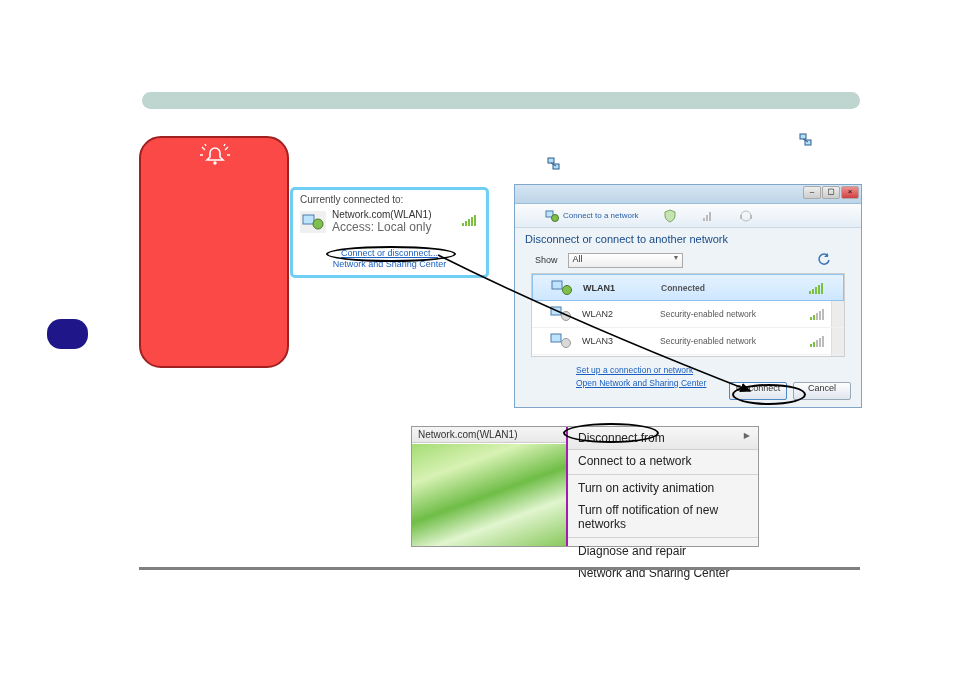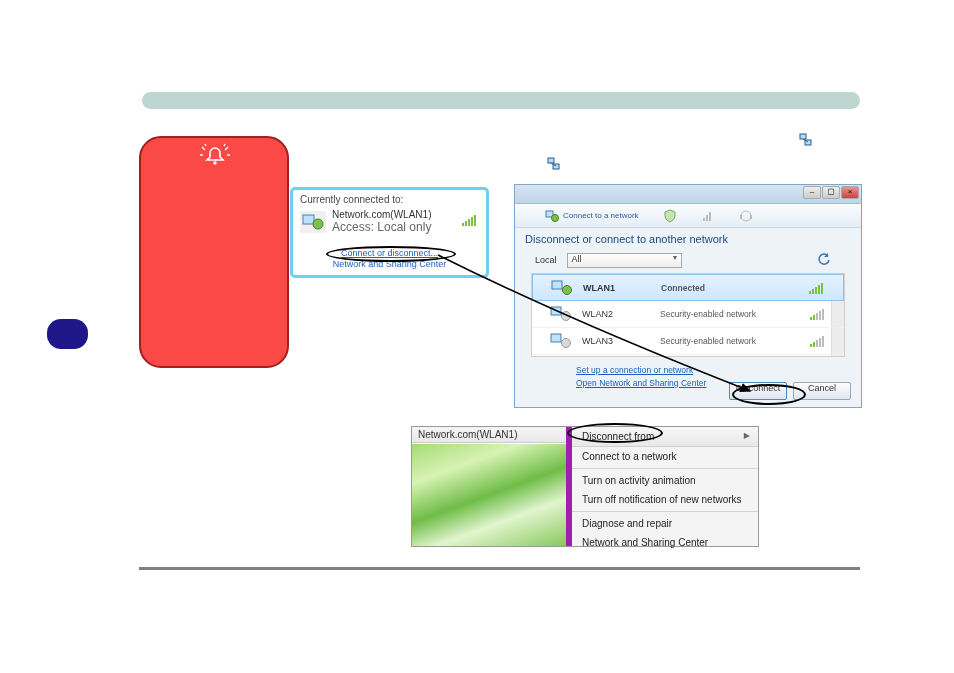--- a/index.html
+++ b/index.html
@@ -57,21 +57,21 @@
   .p2-btn.primary { border-color: #4d88c4; }
   .oval2 { position: absolute; bottom: 2px; right: 55px; width: 74px; height: 21px; border: 2px solid #000; border-radius: 50%; pointer-events: none; }
 
   .arrow1 { position: absolute; top: 251px; left: 430px; pointer-events: none; }
 
   
   .popup3 { position: absolute; top: 426px; left: 411px; width: 348px; height: 121px; border: 1px solid #9a9a9a; background: #fff; display: flex; }
   .p3-left { width: 154px; position: relative; overflow: hidden; }
   .p3-left-row { background: linear-gradient(180deg,#f5f5f5,#e8e8e8); border-bottom: 1px solid #ccc; height: 16px; font-size: 10px; color: #333; display: flex; align-items: center; padding-left: 6px; }
   .p3-left-img { position: absolute; top: 17px; left: 0; right: 0; bottom: 0; background: linear-gradient(160deg, #a4dc74 0%, #d8f2b4 25%, #6fbd47 50%, #e1f5cf 70%, #89c85d 100%); }
-  .p3-right { flex: 1; background: #f4f4f4; border-left: 6px solid #a21caf; font-size: 10px; color: #222; }
+  .p3-right { flex: 1; background: #f4f4f4; border-left: 2px solid #a21caf; font-size: 12px; color: #222; }
   .p3-menu-item { padding: 4px 10px; }
   .p3-menu-item.hdr { background: linear-gradient(180deg,#f7f7f7,#e8e8e8); border-bottom: 1px solid #d0d0d0; position: relative; }
   .p3-menu-item.hdr::after { content: "▶"; position: absolute; right: 8px; font-size: 8px; color: #666; }
   .p3-sep { border-top: 1px solid #d2d2d2; margin: 2px 0; }
   .oval3 { position: absolute; top: -4px; left: -5px; width: 96px; height: 20px; border: 2px solid #000; border-radius: 50%; }
 
   .footer-rule { position: absolute; top: 567px; left: 139px; width: 721px; height: 3px; background: #808080; }
 
   .bars { display: inline-flex; align-items: flex-end; gap: 1px; height: 12px; }
   .bars span { width: 2px; background: #7cc040; }
@@ -172,21 +172,21 @@
     <div class="p2-tool-item">
         <span class="ti-icon"><svg width="14" height="14">
             <circle cx="7" cy="7" r="5" fill="none" stroke="#bbb"></circle>
             <rect x="1" y="6" width="2" height="4" fill="#bbb"></rect>
             <rect x="11" y="6" width="2" height="4" fill="#bbb"></rect>
           </svg></span>
       </div>
   </div>
   <div class="p2-heading">Disconnect or connect to another network</div>
   <div class="p2-showrow">
-    <span>Local</span>
+    <span>Show</span>
     <div class="p2-select"><span>All</span></div>
     <span style="margin-left:auto;margin-right:10px"><svg width="14" height="14">
           <path d="M11 4 A5 5 0 1 0 12 8" fill="none" stroke="#3a78b8" stroke-width="1.5"></path>
           <path d="M11 1 L11 5 L7 5 Z" fill="#3a78b8"></path>
         </svg></span>
   </div>
   <div class="p2-list">
     <div class="p2-scroll"></div>
     <div class="p2-item selected">
       <span class="p2-item-icon"><svg width="22" height="18">

